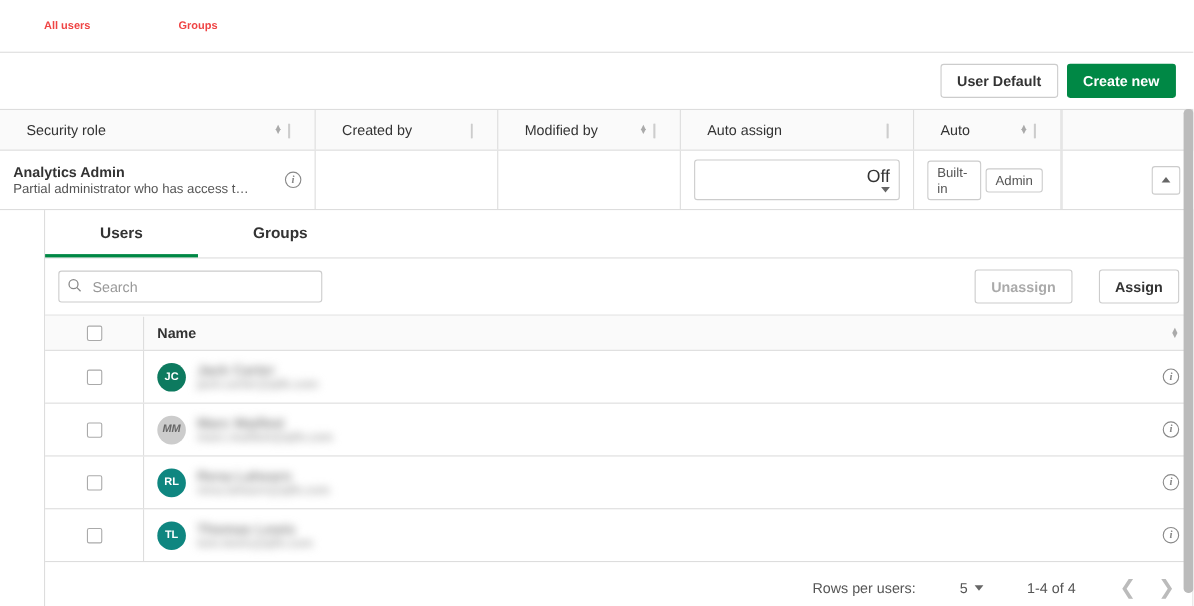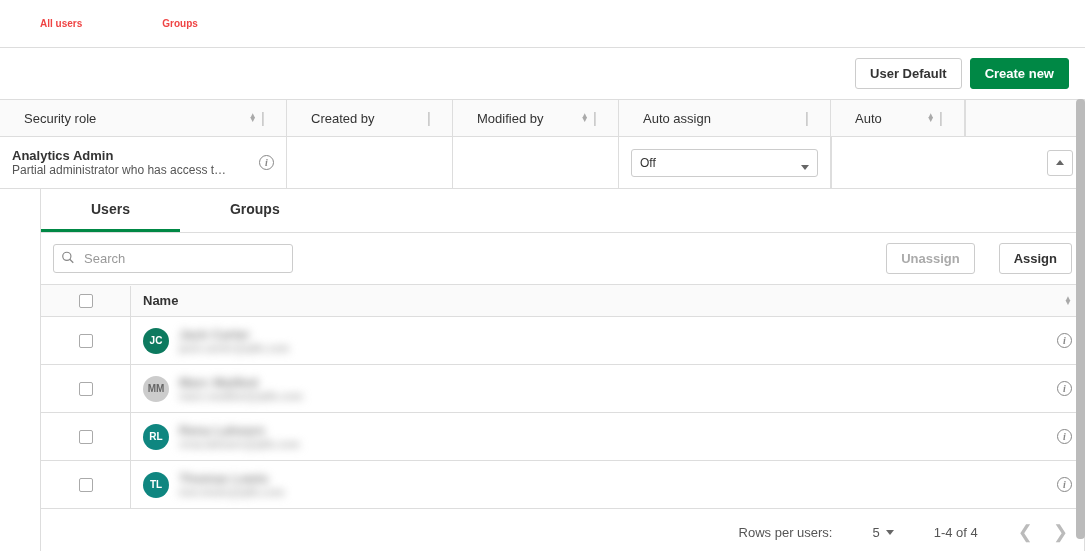--- a/index.html
+++ b/index.html
@@ -28,21 +28,21 @@
   .drag-handle { color: #ccc; font-size: 14px; margin-left: 4px; letter-spacing: -3px; }
   .col-handles { display: flex; align-items: center; gap: 0; }
   
   
   .grid-row { display: flex; border-bottom: 1px solid #ddd; min-height: 52px; }
   .grid-row .col { padding: 8px 12px; border-right: 1px solid #ddd; display: flex; align-items: center; }
   .role-title { font-weight: 600; font-size: 13px; }
   .role-desc { font-size: 12px; color: #555; white-space: nowrap; overflow: hidden; text-overflow: ellipsis; max-width: 230px; }
   .info-icon { border: 1.5px solid #888; color: #888; border-radius: 50%; width: 15px; height: 15px; display: inline-flex; align-items: center; justify-content: center; font-size: 10px; font-weight: bold; font-style: italic; font-family: Georgia, serif; }
   
-  .dropdown { border: 1px solid #ccc; border-radius: 3px; width: 100%; padding: 6px 8px; display: flex; justify-content: space-between; align-items: flex-end; cursor: pointer; background: #fff; font-size: 12px; }
+  .dropdown { border: 1px solid #ccc; border-radius: 3px; width: 100%; padding: 6px 8px; display: flex; justify-content: space-between; align-items: flex-end; cursor: pointer; background: #fff; font-size: 16px; flex-direction: column; }
   .chevron-down { display: inline-block; width: 0; height: 0; border-left: 4px solid transparent; border-right: 4px solid transparent; border-top: 5px solid #666; }
   
   .tag { border: 1px solid #ccc; border-radius: 3px; padding: 3px 8px; font-size: 12px; margin-right: 4px; color: #555; }
   
   .small-btn { border: 1px solid #ccc; border-radius: 3px; width: 26px; height: 26px; display: flex; align-items: center; justify-content: center; cursor: pointer; background: #fff; margin-left: auto; }
   .chevron-up { display: inline-block; width: 0; height: 0; border-left: 4px solid transparent; border-right: 4px solid transparent; border-bottom: 5px solid #666; }
   
   
   .nested-panel { margin-left: 40px; border-left: 1px solid #ddd; border-right: 1px solid #ddd; }
   .nested-tabs { display: flex; border-bottom: 1px solid #ddd; }
@@ -60,21 +60,21 @@
   .inner-header { display: flex; align-items: center; border-bottom: 1px solid #ddd; background: #fafafa; }
   .check-col { width: 90px; display: flex; justify-content: center; align-items: center; padding: 8px 0; border-right: 1px solid #ddd; }
   .name-col { flex: 1; padding: 8px 12px; display: flex; align-items: center; justify-content: space-between; font-weight: 600; }
   
   .user-row { display: flex; align-items: center; border-bottom: 1px solid #ddd; height: 48px; }
   .user-row .check-col { border-right: 1px solid #ddd; height: 100%; }
   .user-row .name-col { height: 100%; padding: 6px 12px; }
   .avatar { width: 26px; height: 26px; border-radius: 50%; display: flex; align-items: center; justify-content: center; color: #fff; font-size: 10px; font-weight: 600; margin-right: 10px; flex-shrink: 0; }
   .avatar.green { background: #0d7a5f; }
   .avatar.teal { background: #0f8680; }
-  .avatar.gray { background: #ccc; color: #666; }
+  .avatar.gray { background: #ccc; color: #666; font-style: italic; }
   .blurred { filter: blur(4px); color: #999; }
   .user-text { display: flex; flex-direction: column; }
   .user-name { font-weight: 600; font-size: 13px; color: #888; }
   .user-email { font-size: 11px; color: #aaa; }
   .row-info { margin-left: auto; }
   
   .checkbox { width: 14px; height: 14px; border: 1.5px solid #aaa; border-radius: 2px; background: #fff; cursor: pointer; }
   
   .pagination { display: flex; align-items: center; justify-content: flex-end; padding: 12px 16px; gap: 40px; font-size: 13px; color: #555; border-bottom: 1px solid #ddd; }
   .page-select { display: flex; align-items: center; gap: 6px; cursor: pointer; }
@@ -144,20 +144,24 @@
     </div>
     <span class="info-icon">i</span>
   </div>
   <div class="col col-created"></div>
   <div class="col col-modified"></div>
   <div class="col col-auto">
     <div class="dropdown">
       <span>Off</span>
       <span class="chevron-down"></span>
     </div>
+  </div>
+  <div class="col col-type">
+    <span class="tag">Built-in</span>
+    <span class="tag">Admin</span>
   </div>
   <div class="col col-expand" style="border-right:none;">
     <div class="small-btn">
       <span class="chevron-up"></span>
     </div>
   </div>
 </div>
 
 <div class="nested-panel">
   <div class="nested-tabs">

